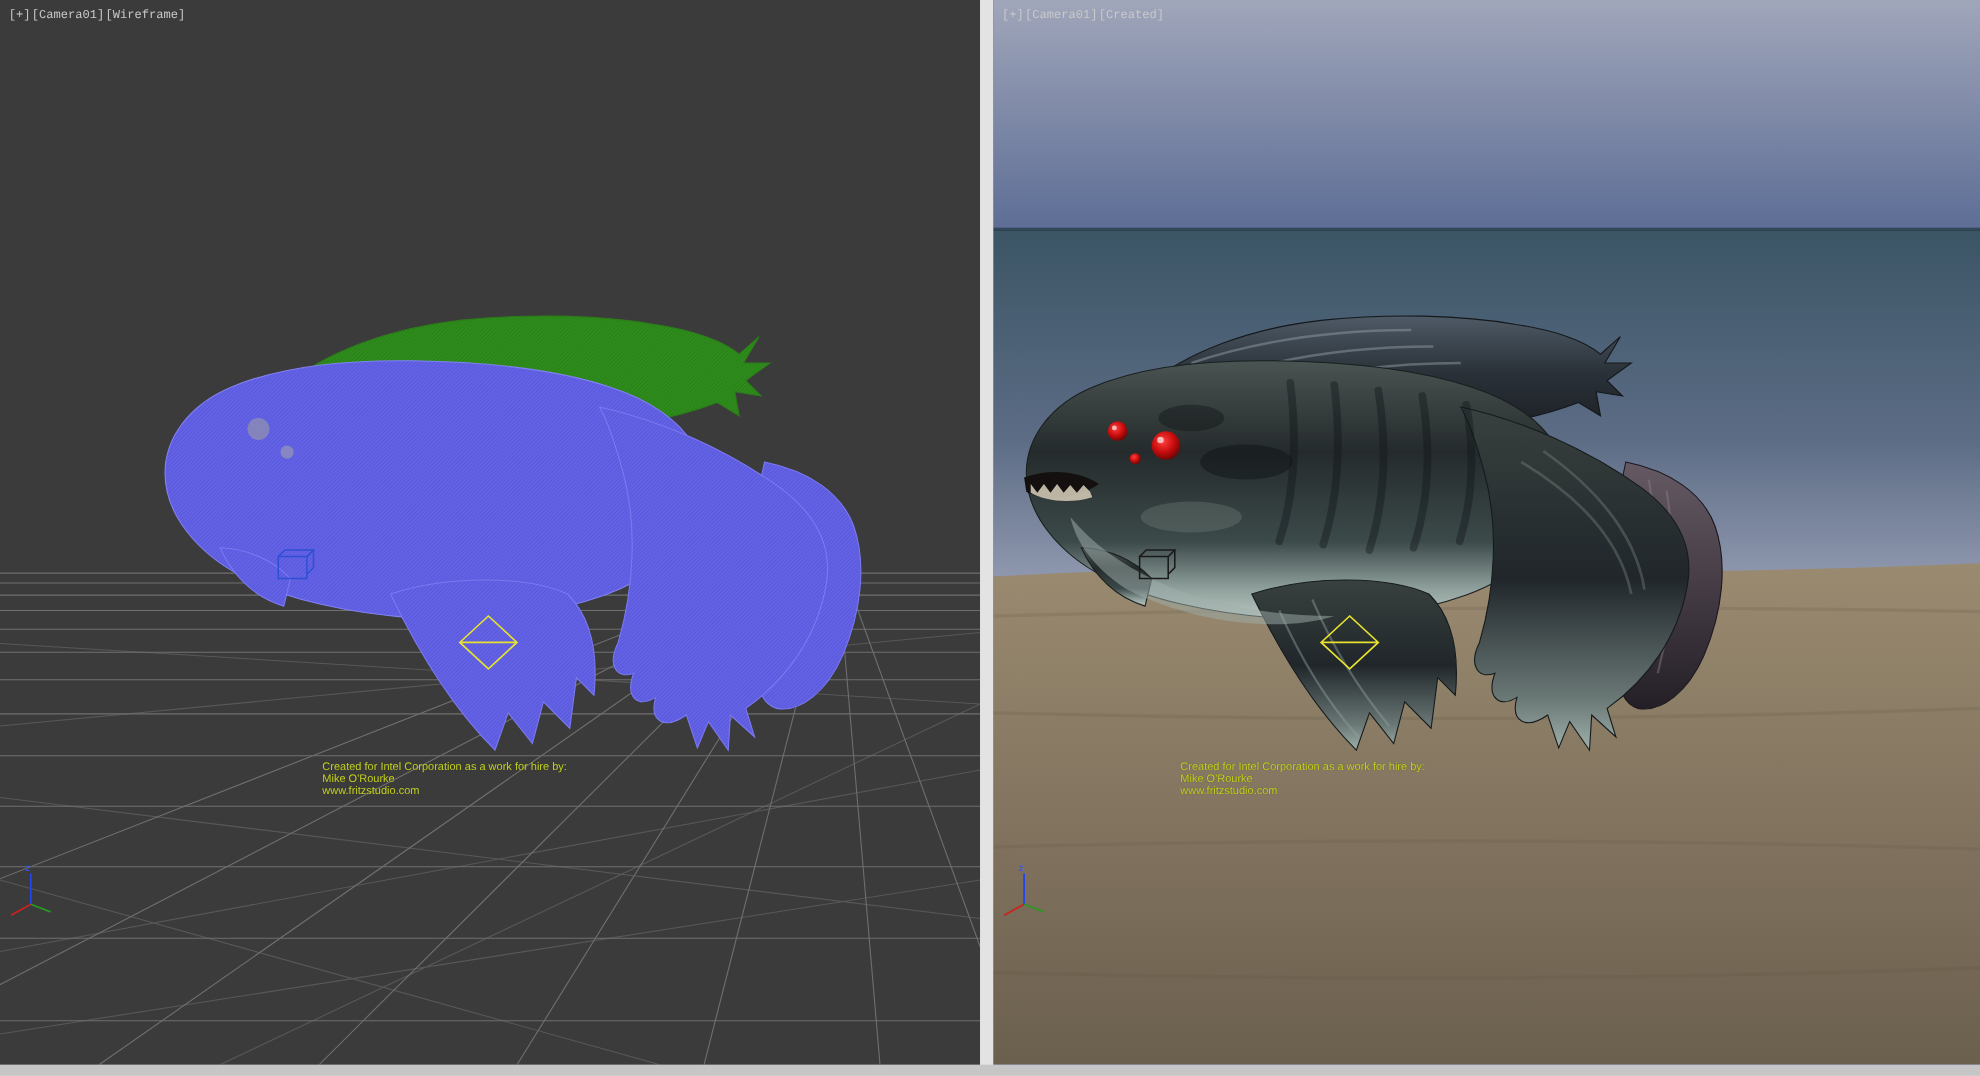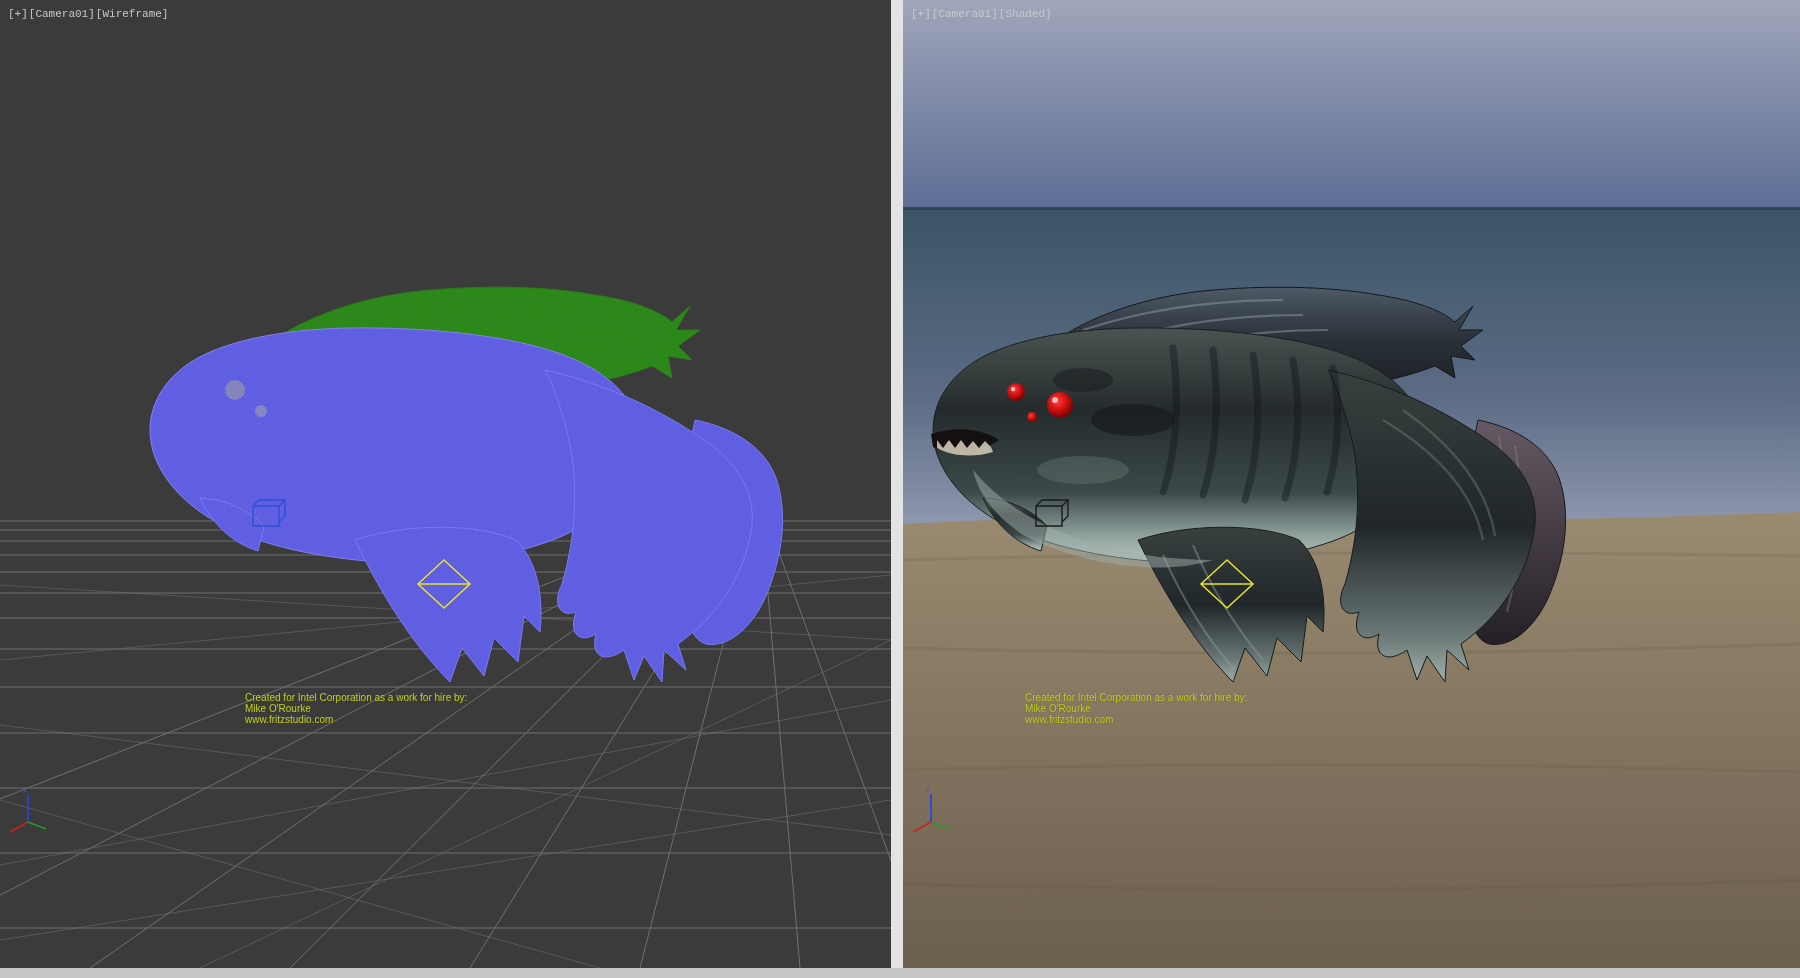--- a/index.html
+++ b/index.html
@@ -6,21 +6,21 @@
   .stage{position:relative;width:1800px;height:978px;background:#cfcfcf;overflow:hidden;}
   .viewport{position:absolute;top:0;height:968px;overflow:hidden;}
   .vp-left{left:0;width:891px;background:#3b3b3b;}
   .vp-right{left:903px;width:897px;background:#6d7a9c;}
   .splitter{position:absolute;left:891px;top:0;width:12px;height:968px;background:#e3e3e3;}
   .bottom-edge{position:absolute;left:0;top:968px;width:1800px;height:10px;background:#c6c6c6;}
   .vp-label{position:absolute;left:8px;top:8px;z-index:5;font-family:Liberation Mono, monospace;
     font-size:11px;color:#c9c9c9;letter-spacing:0px;user-select:none;}
   .vp-label span{margin-right:1px;cursor:pointer;}
   .watermark{position:absolute;z-index:4;color:#c2ce24;font-size:10px;line-height:11px;
-    font-family:"Liberation Sans",sans-serif;white-space:nowrap;text-shadow:0 0 1px rgba(60,70,0,.6);}
+    font-family:"Liberation Sans",sans-serif;white-space:nowrap;text-shadow:0 0 1px rgba(60,70,0,.6);margin-left:48px;}
   .wm-left{left:245px;top:692px;}
   .wm-right{left:122px;top:692px;}
   svg.canvas{position:absolute;left:0;top:0;}
 </style>
 </head>
 <body>
 
 <svg width="0" height="0" style="position:absolute" aria-hidden="true">
   <defs>
     <pattern id="wf" width="7" height="7" patternUnits="userSpaceOnUse">
@@ -201,21 +201,21 @@
 
       <g stroke-width="1.6" fill="none">
         <path d="M28,822 L28,794" stroke="#2244ee"></path>
         <path d="M28,822 L10,832" stroke="#cc2222"></path>
         <path d="M28,822 L46,829" stroke="#2a9922"></path>
         <text x="23" y="792" font-size="9" fill="#3355ff" stroke="none">z</text>
       </g>
     </svg>
 
     <div class="vp-label">
-      <span>[+]</span><span>[Camera01]</span><span>[Shaded]</span>
+      <span>[+]</span><span>[Camera01]</span><span>[Created]</span>
     </div>
 
     <div class="watermark wm-right">
       <div>Created for Intel Corporation as a work for hire by:</div>
       <div>Mike O'Rourke</div>
       <div>www.fritzstudio.com</div>
     </div>
   </div>
 
   <div class="bottom-edge"></div>

